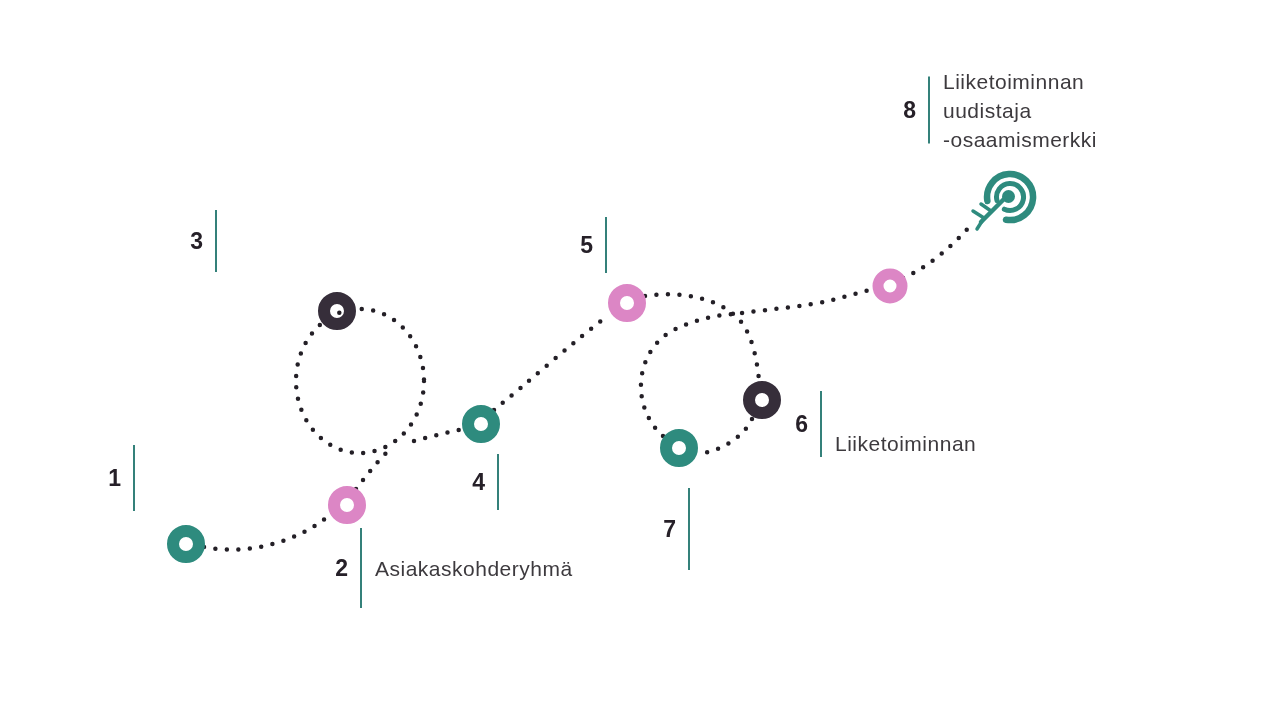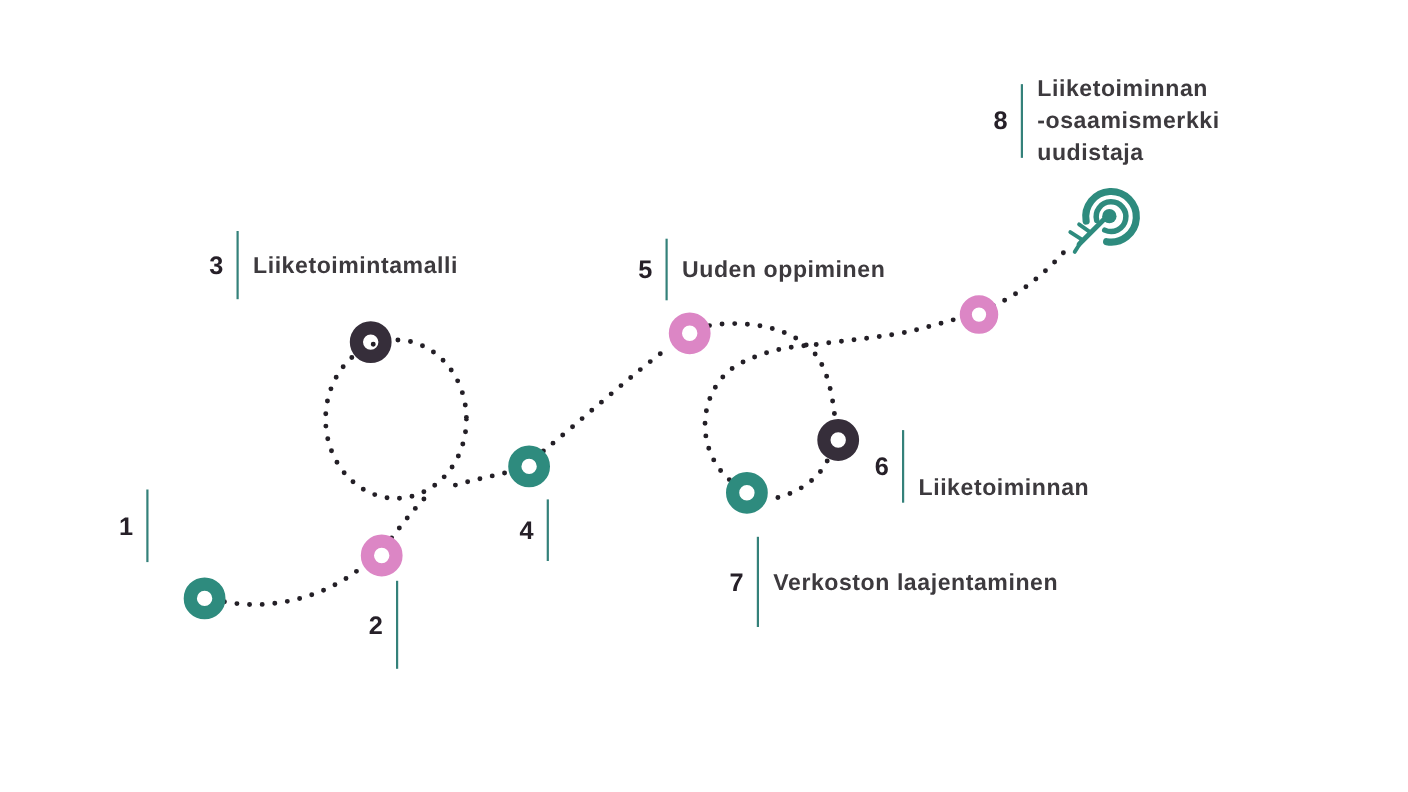--- a/index.html
+++ b/index.html
@@ -38,21 +38,20 @@
     width: 2px;
     background: #34817a;
     flex: 0 0 auto;
   }
   .step-label {
     margin-left: 13px;
     font-size: 21px;
     letter-spacing: 0.5px;
     color: #3d3a3e;
     line-height: 29px;
-    font-weight: bold;
   }
   .label-offset { position: relative; top: 19px; }
   .icon-stroke { fill: none; stroke-linecap: round; }
 </style>
 </head>
 <body>
 
 <div class="canvas">
 
   <svg class="diagram-svg" width="1280" height="720" viewBox="0 0 1280 720">
@@ -86,62 +85,56 @@
   </svg>
 
   <div class="step" style="left:85px; top:478px;">
     <div class="step-num">1</div>
     <div class="step-divider" style="height:66px;"></div>
   </div>
 
   <div class="step" style="left:312px; top:568px;">
     <div class="step-num">2</div>
     <div class="step-divider" style="height:80px;"></div>
+    <div class="step-label">
+      <div>Asiakaskohderyhmä</div>
+    </div>
   </div>
 
   <div class="step" style="left:167px; top:241px;">
     <div class="step-num">3</div>
     <div class="step-divider" style="height:62px;"></div>
-    <div class="step-label">
-      <div>Liiketoimintamalli</div>
-    </div>
   </div>
 
   <div class="step" style="left:449px; top:482px;">
     <div class="step-num">4</div>
     <div class="step-divider" style="height:56px;"></div>
   </div>
 
   <div class="step" style="left:557px; top:245px;">
     <div class="step-num">5</div>
     <div class="step-divider" style="height:56px;"></div>
-    <div class="step-label">
-      <div>Uuden oppiminen</div>
-    </div>
   </div>
 
   <div class="step" style="left:772px; top:424px;">
     <div class="step-num">6</div>
     <div class="step-divider" style="height:66px;"></div>
     <div class="step-label label-offset">
       <div>Liiketoiminnan</div>
     </div>
   </div>
 
   <div class="step" style="left:640px; top:529px;">
     <div class="step-num">7</div>
     <div class="step-divider" style="height:82px;"></div>
-    <div class="step-label">
-      <div>Verkoston laajentaminen</div>
-    </div>
   </div>
 
   <div class="step" style="left:880px; top:110px;">
     <div class="step-num">8</div>
     <div class="step-divider" style="height:67px;"></div>
     <div class="step-label">
       <div>Liiketoiminnan</div>
+      <div>uudistaja</div>
       <div>-osaamismerkki</div>
-      <div>uudistaja</div>
     </div>
   </div>
 
 </div>
 
 </body></html>

